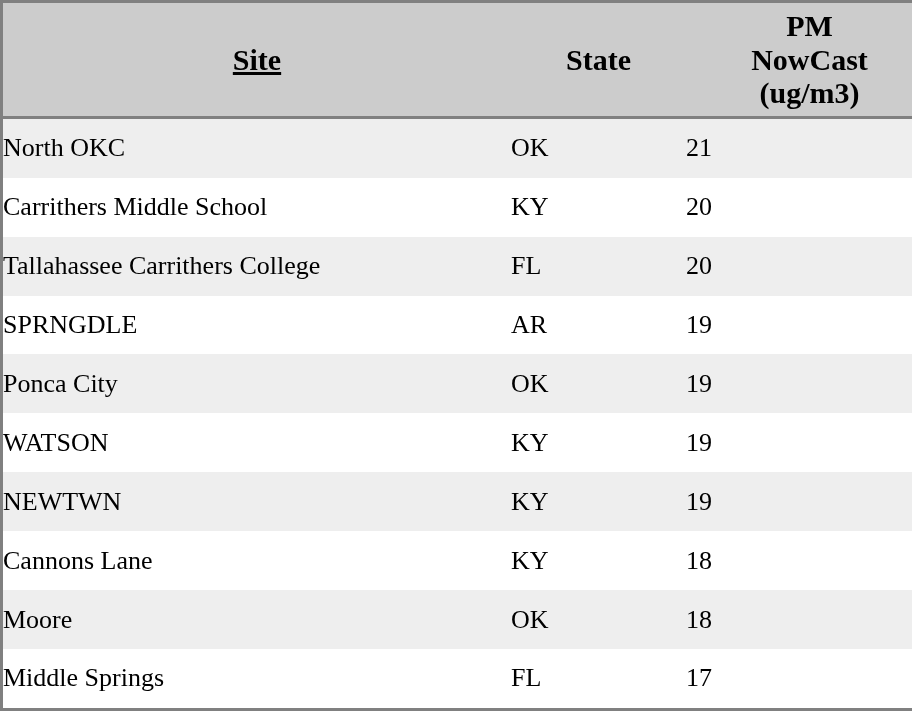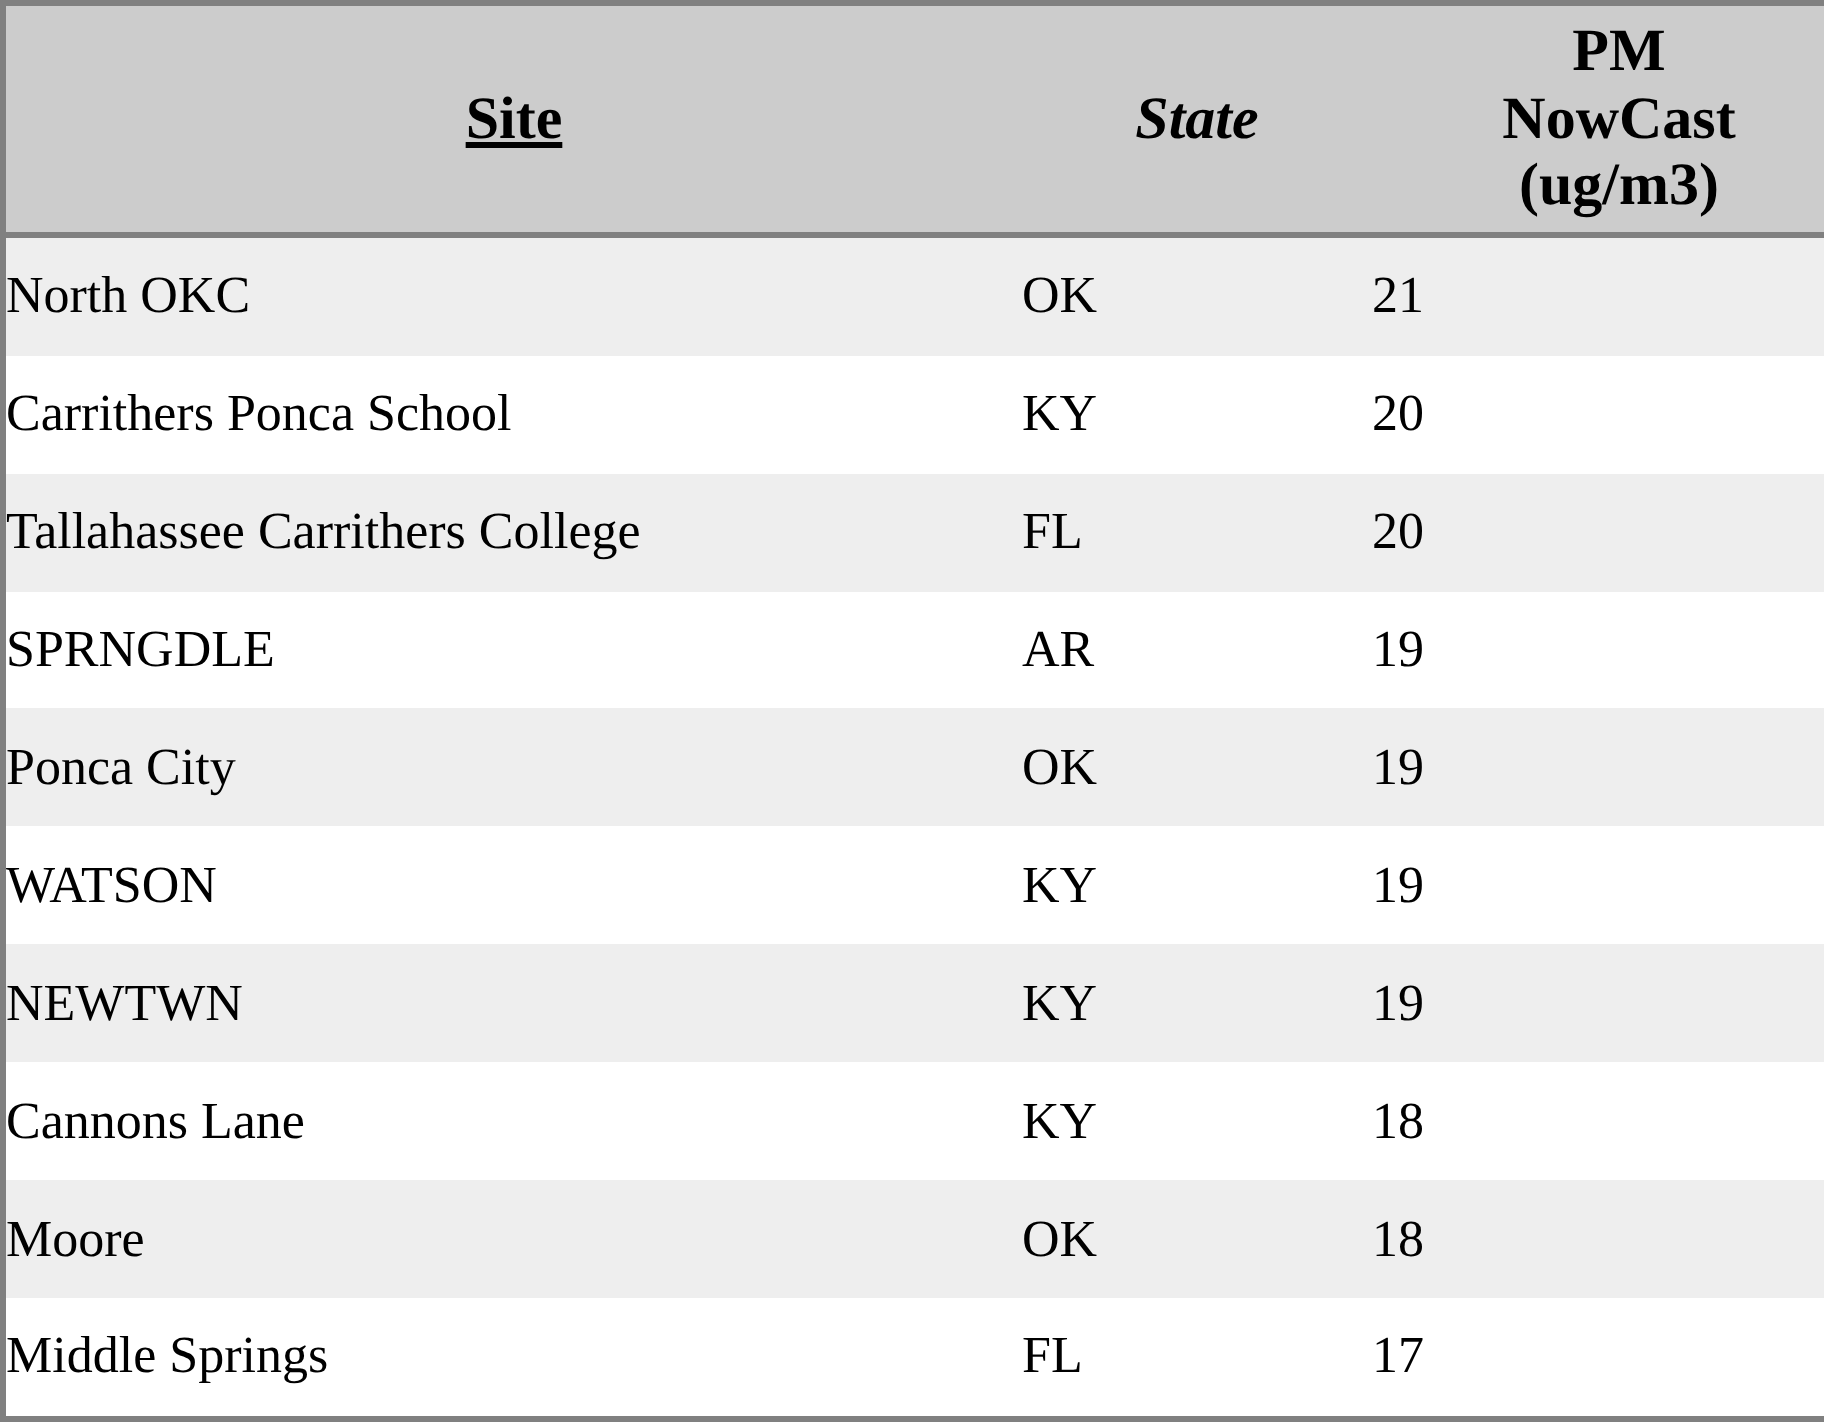--- a/index.html
+++ b/index.html
@@ -33,21 +33,21 @@
     border-bottom: 3px solid #808080;
     font-weight: bold;
     font-size: 30px;
     color: #000000;
     text-align: center;
     vertical-align: middle;
     padding: 6px 4px;
     line-height: 1.12;
   }
   th.col-site { width: 500px; text-decoration: underline; }
-  th.col-state { width: 167px; font-style: italic; }
+  th.col-state { width: 167px; }
   th.col-value { width: 239px; }
   tbody td {
     font-size: 26px;
     color: #000000;
     vertical-align: middle;
     padding: 0;
     height: 58px;
     font-weight: normal;
   }
   tbody tr.odd { background: #eeeeee; }
@@ -69,21 +69,21 @@
         </th>
       </tr>
     </thead>
     <tbody>
       <tr class="odd">
         <td>North OKC</td>
         <td>OK</td>
         <td>21</td>
       </tr>
       <tr class="even">
-        <td>Carrithers Ponca School</td>
+        <td>Carrithers Middle School</td>
         <td>KY</td>
         <td>20</td>
       </tr>
       <tr class="odd">
         <td>Tallahassee Carrithers College</td>
         <td>FL</td>
         <td>20</td>
       </tr>
       <tr class="even">
         <td>SPRNGDLE</td>

